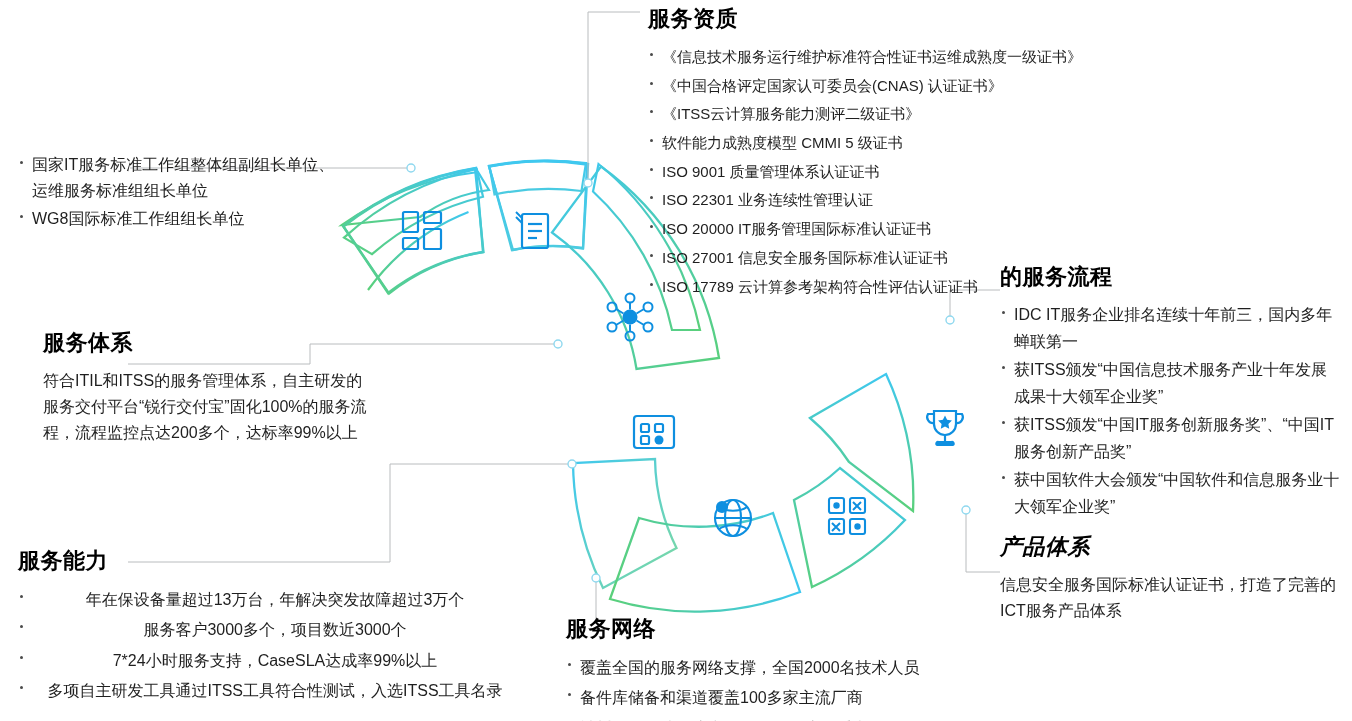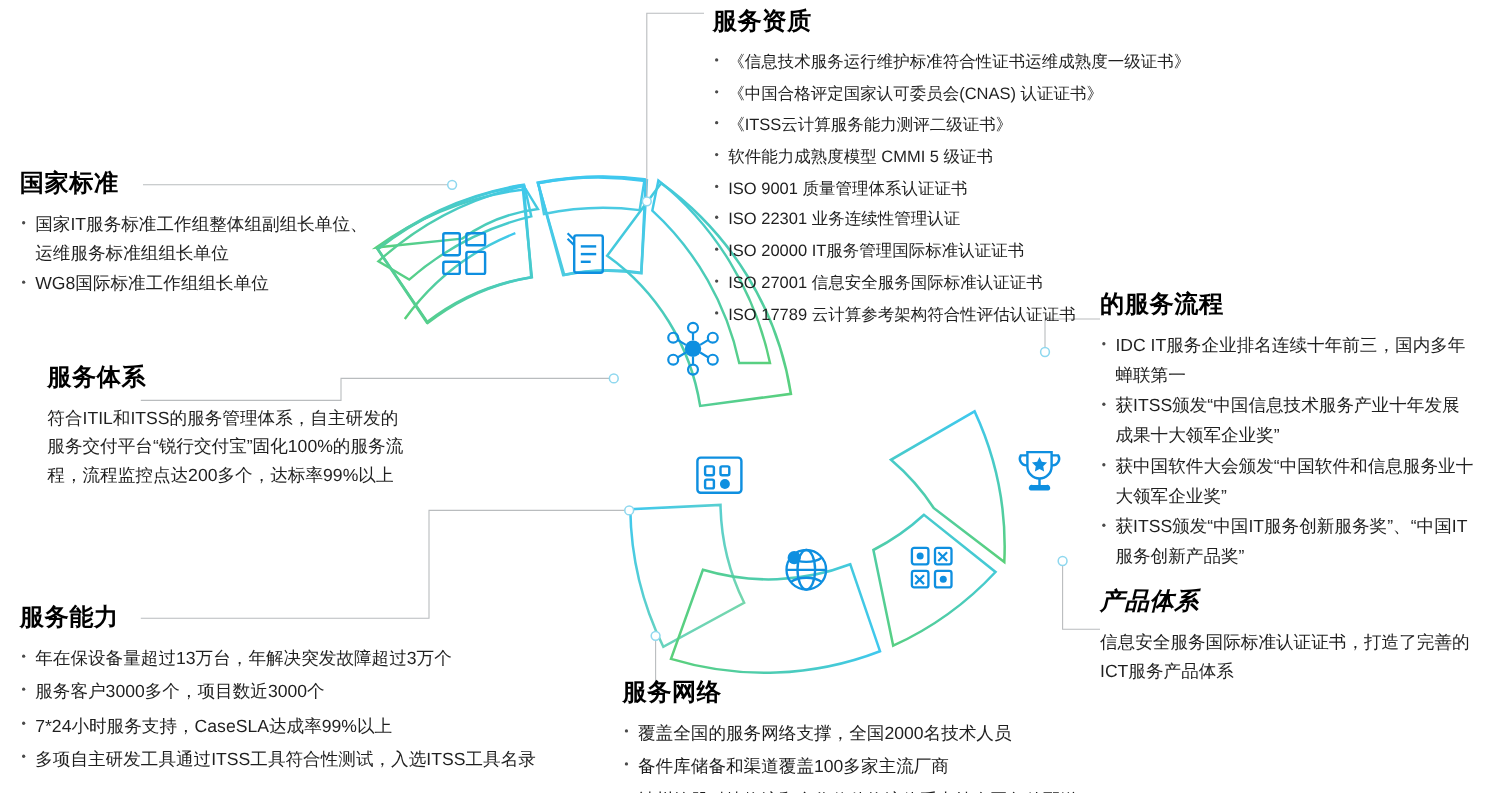--- a/index.html
+++ b/index.html
@@ -318,21 +318,20 @@
       <path d="M9,3 H31 V16 a11,11 0 0 1 -22,0 Z"></path>
       <path d="M9,6 H3 a6,6 0 0 0 6,9"></path>
       <path d="M31,6 H37 a6,6 0 0 1 -6,9"></path>
       <line x1="20" y1="27" x2="20" y2="33"></line>
       <path d="M12,38 h16 a2,2 0 0 0 -2,-5 h-12 a2,2 0 0 0 -2,5 Z" fill="#0e8fe0" stroke="none"></path>
       <path d="M20,7.5 l2.1,4.3 4.8,0.7 -3.5,3.4 0.8,4.8 -4.2,-2.3 -4.2,2.3 0.8,-4.8 -3.5,-3.4 4.8,-0.7 Z" fill="#0e8fe0" stroke="none"></path>
     </g>
   </svg>
 
   <div class="block" style="left:18px; top:152px; width:330px;">
-    <div class="blk-title">国家标准</div>
     <ul class="bullets blk-body">
       <li>国家IT服务标准工作组整体组副组长单位、运维服务标准组组长单位</li>
       <li>WG8国际标准工作组组长单位</li>
     </ul>
   </div>
 
   <div class="block" style="left:648px; top:4px; width:640px;">
     <div class="blk-title">服务资质</div>
     <ul class="bullets blk-body" style="font-size:15px; line-height:1.78;">
       <li>《信息技术服务运行维护标准符合性证书运维成熟度一级证书》</li>
@@ -350,28 +349,28 @@
   <div class="block" style="left:18px; top:328px; width:330px;margin-left:25px;">
     <div class="blk-title">服务体系</div>
     <p class="para blk-body">符合ITIL和ITSS的服务管理体系，自主研发的服务交付平台“锐行交付宝”固化100%的服务流程，流程监控点达200多个，达标率99%以上</p>
   </div>
 
   <div class="block" style="left:1000px; top:262px; width:340px;">
     <div class="blk-title">的服务流程</div>
     <ul class="bullets blk-body" style="line-height:1.66;">
       <li>IDC  IT服务企业排名连续十年前三，国内多年蝉联第一</li>
       <li>获ITSS颁发“中国信息技术服务产业十年发展成果十大领军企业奖”</li>
+      <li>获ITSS颁发“中国IT服务创新服务奖”、“中国IT服务创新产品奖”</li>
       <li>获中国软件大会颁发“中国软件和信息服务业十大领军企业奖”</li>
-      <li>获ITSS颁发“中国IT服务创新服务奖”、“中国IT服务创新产品奖”</li>
     </ul>
   </div>
 
   <div class="block" style="left:18px; top:546px; width:500px;">
     <div class="blk-title">服务能力</div>
-    <ul class="bullets blk-body" style="line-height:1.78;">
+    <ul class="bullets blk-body" style="line-height:1.78;text-align:center;">
       <li>年在保设备量超过13万台，年解决突发故障超过3万个</li>
       <li>服务客户3000多个，项目数近3000个</li>
       <li>7*24小时服务支持，CaseSLA达成率99%以上</li>
       <li>多项自主研发工具通过ITSS工具符合性测试，入选ITSS工具名录</li>
     </ul>
   </div>
 
   <div class="block" style="left:1000px; top:532px; width:336px;">
     <div class="blk-title italic">产品体系</div>
     <p class="para blk-body">信息安全服务国际标准认证证书，打造了完善的ICT服务产品体系</p>

